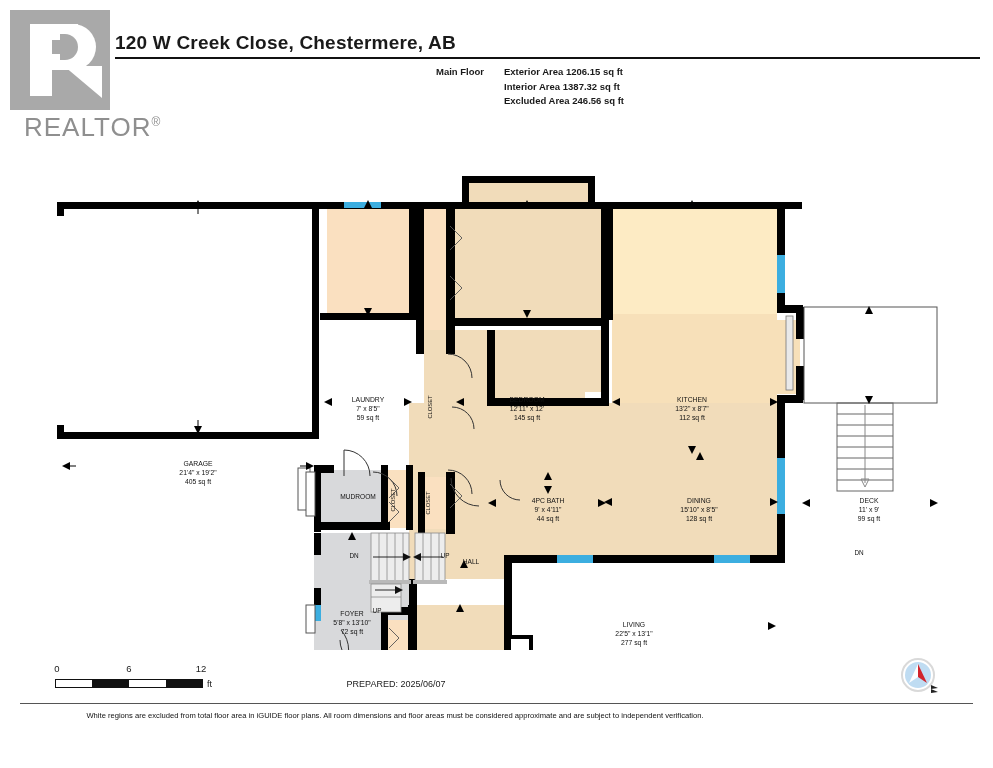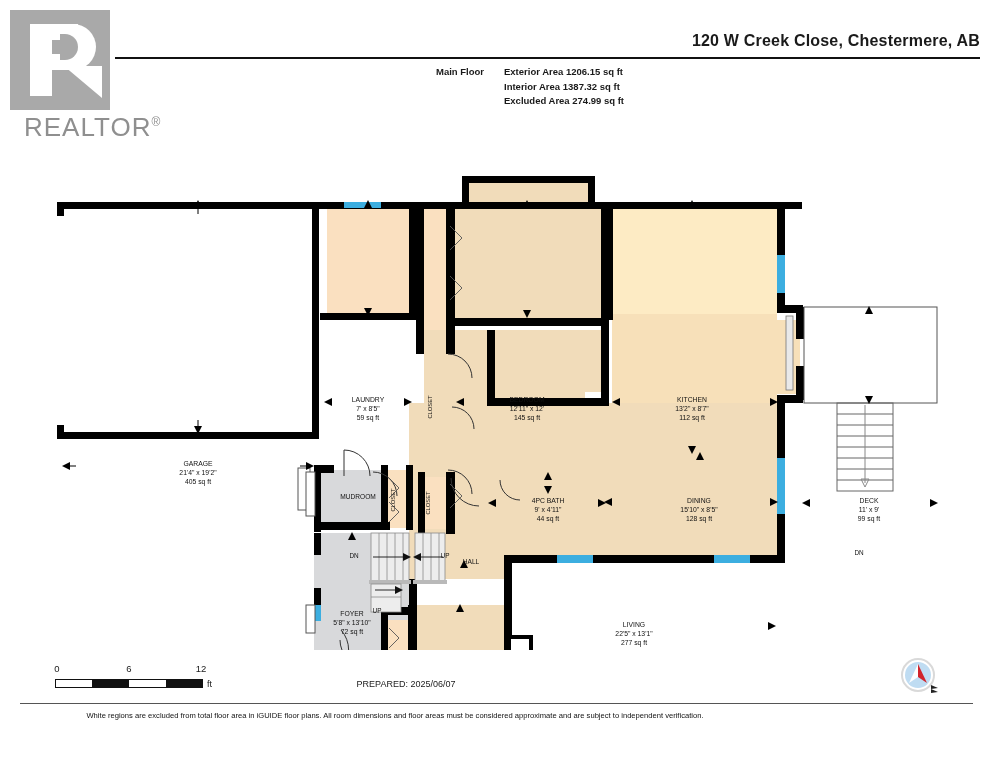--- a/index.html
+++ b/index.html
@@ -17,40 +17,40 @@
   .rl-arc{position:absolute;left:52px;top:16px;width:36px;height:46px;background:#ffffff;
           border-radius:0 24px 24px 0;}
   .rl-arc-in{position:absolute;left:52px;top:26px;width:18px;height:26px;background:#a9a9a9;
           border-radius:0 14px 14px 0;}
   .rl-leg2{position:absolute;left:56px;top:58px;width:0;height:0;
           border-right:38px solid #ffffff;border-bottom:32px solid transparent;}
   .rl-text{position:absolute;left:0px;top:104px;font-size:26px;letter-spacing:1px;
           color:#8f8f8f;font-family:"Liberation Sans",sans-serif;margin-left:16px;}
   .rl-reg{font-size:12px;vertical-align:super;}
 
-  #title{position:absolute;left:115px;top:32px;width:865px;text-align:right;
-         font-size:16px;font-weight:bold;letter-spacing:.2px;}
+  #title{position:absolute;left:115px;top:32px;width:865px;text-align:left;
+         font-size:19px;font-weight:bold;letter-spacing:.2px;}
   #rule{position:absolute;left:115px;top:57px;width:865px;height:2px;background:#111;}
 
   #areas{position:absolute;left:436px;top:65px;font-size:9.5px;line-height:14.5px;}
   #areas .lbl{position:absolute;left:0;top:0;font-weight:bold;white-space:nowrap;text-align:right;}
   #areas .vals{position:absolute;left:68px;top:0;white-space:nowrap;font-weight:bold;}
 
   
   #plan{position:absolute;left:0;top:150px;width:993px;height:500px;}
 
   
   #scalebar{position:absolute;left:55px;top:665px;width:170px;height:30px;}
   .sb-track{position:absolute;left:0;top:14px;width:148px;height:9px;
             border:1px solid #111;box-sizing:border-box;background:#fff;}
   .sb-fill{position:absolute;top:14px;height:9px;background:#111;}
   .sb-num{position:absolute;top:-2px;font-size:9.5px;transform:translateX(-50%);}
   .sb-unit{position:absolute;left:152px;top:14px;font-size:9px;}
 
-  #prepared{position:absolute;left:10px;top:679px;width:792px;text-align:center;font-size:9px;}
+  #prepared{position:absolute;left:0;top:679px;width:792px;text-align:center;font-size:9px;}
 
   #compass{position:absolute;left:895px;top:655px;width:50px;height:45px;}
 
   #footline{position:absolute;left:20px;top:703px;width:953px;height:1px;background:#555;}
   #disclaimer{position:absolute;left:0;top:711px;width:790px;text-align:center;
               font-size:7.6px;color:#111;}
 </style>
 </head>
 <body>
 
@@ -68,21 +68,21 @@
   </div>
 
   <div id="title">120 W Creek Close, Chestermere, AB</div>
   <div id="rule"></div>
 
   <div id="areas">
     <div class="lbl">Main Floor</div>
     <div class="vals">
       <div>Exterior Area 1206.15 sq ft</div>
       <div>Interior Area 1387.32 sq ft</div>
-      <div>Excluded Area 274.99 sq ft</div>
+      <div>Excluded Area 246.56 sq ft</div>
     </div>
   </div>
 </div>
 
 <div id="plan">
 <svg width="993" height="500" viewBox="0 0 993 500" xmlns="http://www.w3.org/2000/svg">
 
   <g>
 
     <rect x="62" y="52" width="252" height="237" fill="#FFFFFF"></rect>

